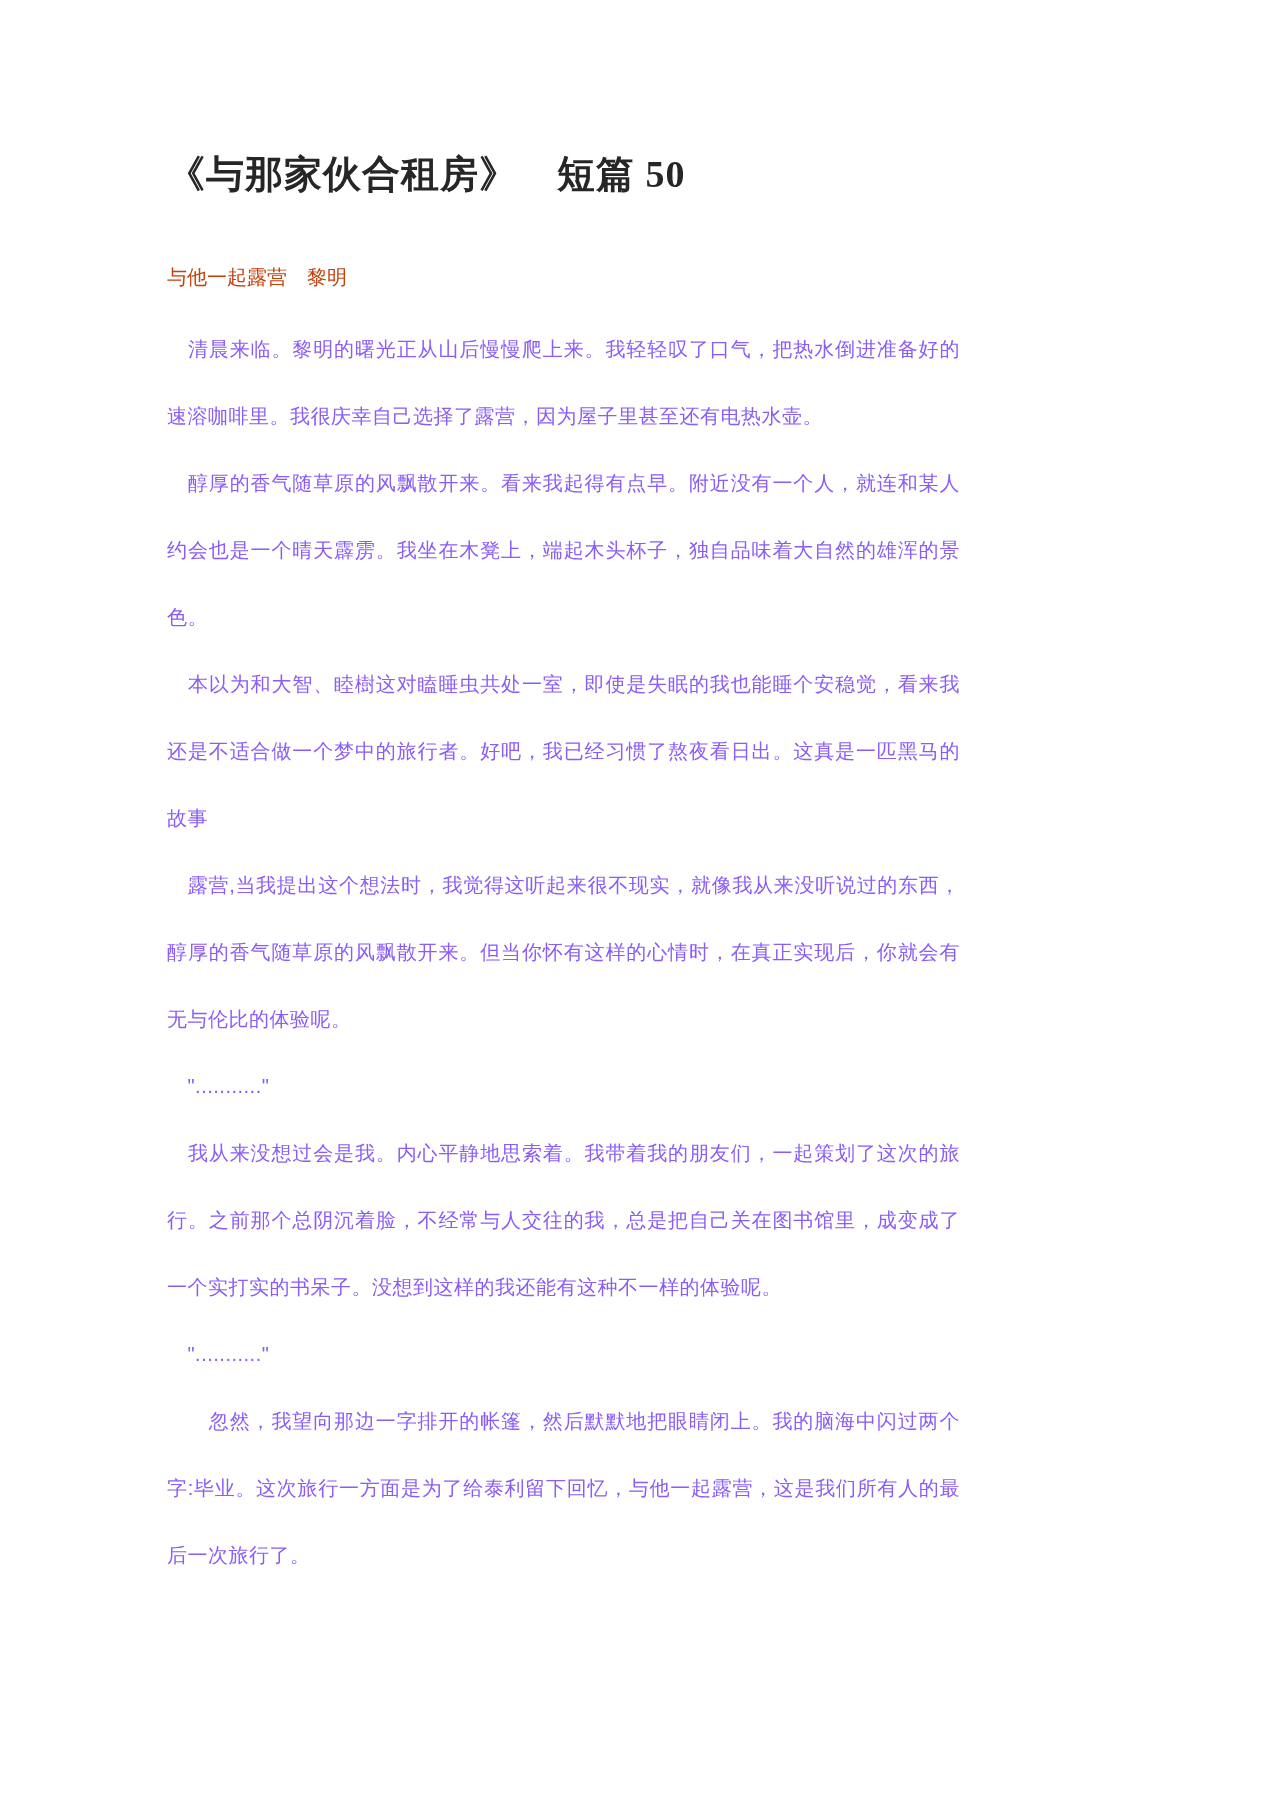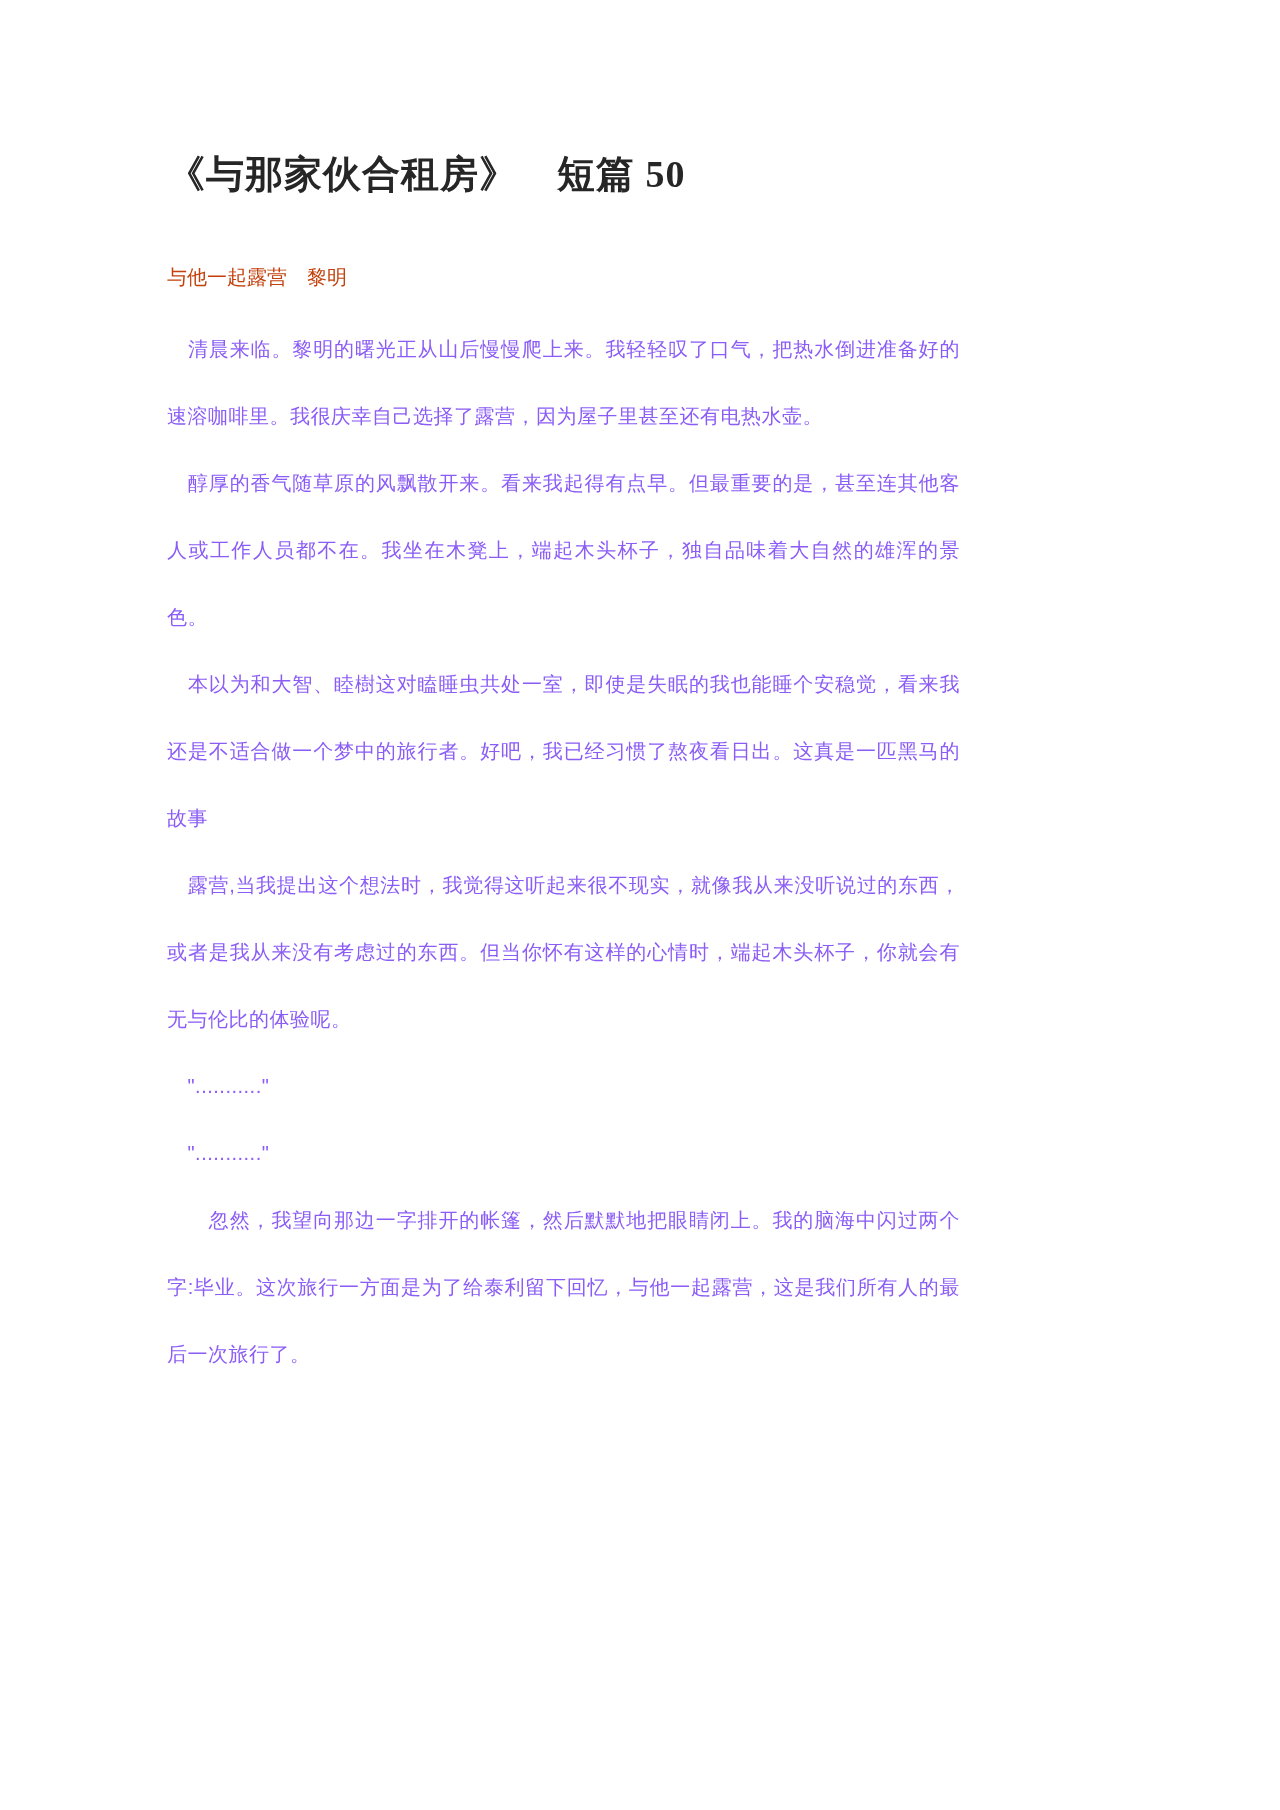--- a/index.html
+++ b/index.html
@@ -50,20 +50,21 @@
 </head>
 <body>
 
 <div class="page">
   <h1 class="title">《与那家伙合租房》　短篇 50</h1>
 
   <p class="subtitle">与他一起露营　黎明</p>
 
   <div class="body-text">
       <p class="para">　清晨来临。黎明的曙光正从山后慢慢爬上来。我轻轻叹了口气，把热水倒进准备好的速溶咖啡里。我很庆幸自己选择了露营，因为屋子里甚至还有电热水壶。</p>
-      <p class="para">　醇厚的香气随草原的风飘散开来。看来我起得有点早。但最重要的是，甚至连其他客人或工作人员都不在。我坐在木凳上，端起木头杯子，独自品味着大自然的雄浑的景色。</p>
+      <p class="para">　醇厚的香气随草原的风飘散开来。看来我起得有点早。附近没有一个人，就连和某人约会也是一个晴天霹雳。我坐在木凳上，端起木头杯子，独自品味着大自然的雄浑的景色。</p>
       <p class="para">　本以为和大智、睦樹这对瞌睡虫共处一室，即使是失眠的我也能睡个安稳觉，看来我还是不适合做一个梦中的旅行者。好吧，我已经习惯了熬夜看日出。这真是一匹黑马的故事</p>
-      <p class="para">　露营,当我提出这个想法时，我觉得这听起来很不现实，就像我从来没听说过的东西，或者是我从来没有考虑过的东西。但当你怀有这样的心情时，端起木头杯子，你就会有无与伦比的体验呢。</p>
+      <p class="para">　露营,当我提出这个想法时，我觉得这听起来很不现实，就像我从来没听说过的东西，醇厚的香气随草原的风飘散开来。但当你怀有这样的心情时，在真正实现后，你就会有无与伦比的体验呢。</p>
       <p class="para">　"..........."</p>
+      <p class="para">　我从来没想过会是我。内心平静地思索着。我带着我的朋友们，一起策划了这次的旅行。之前那个总阴沉着脸，不经常与人交往的我，总是把自己关在图书馆里，成变成了一个实打实的书呆子。没想到这样的我还能有这种不一样的体验呢。</p>
       <p class="para">　"..........."</p>
       <p class="para">　　忽然，我望向那边一字排开的帐篷，然后默默地把眼睛闭上。我的脑海中闪过两个字:毕业。这次旅行一方面是为了给泰利留下回忆，与他一起露营，这是我们所有人的最后一次旅行了。</p>
     </div>
 </div>
 
 </body></html>

